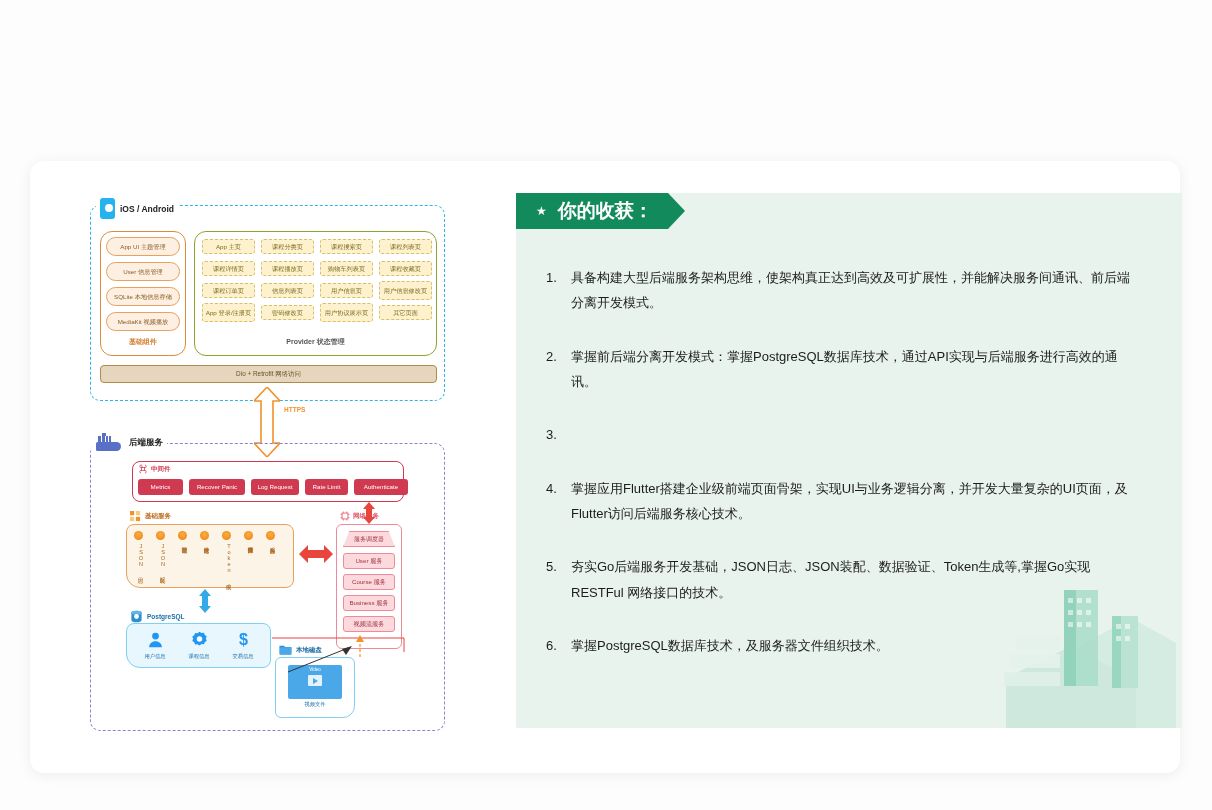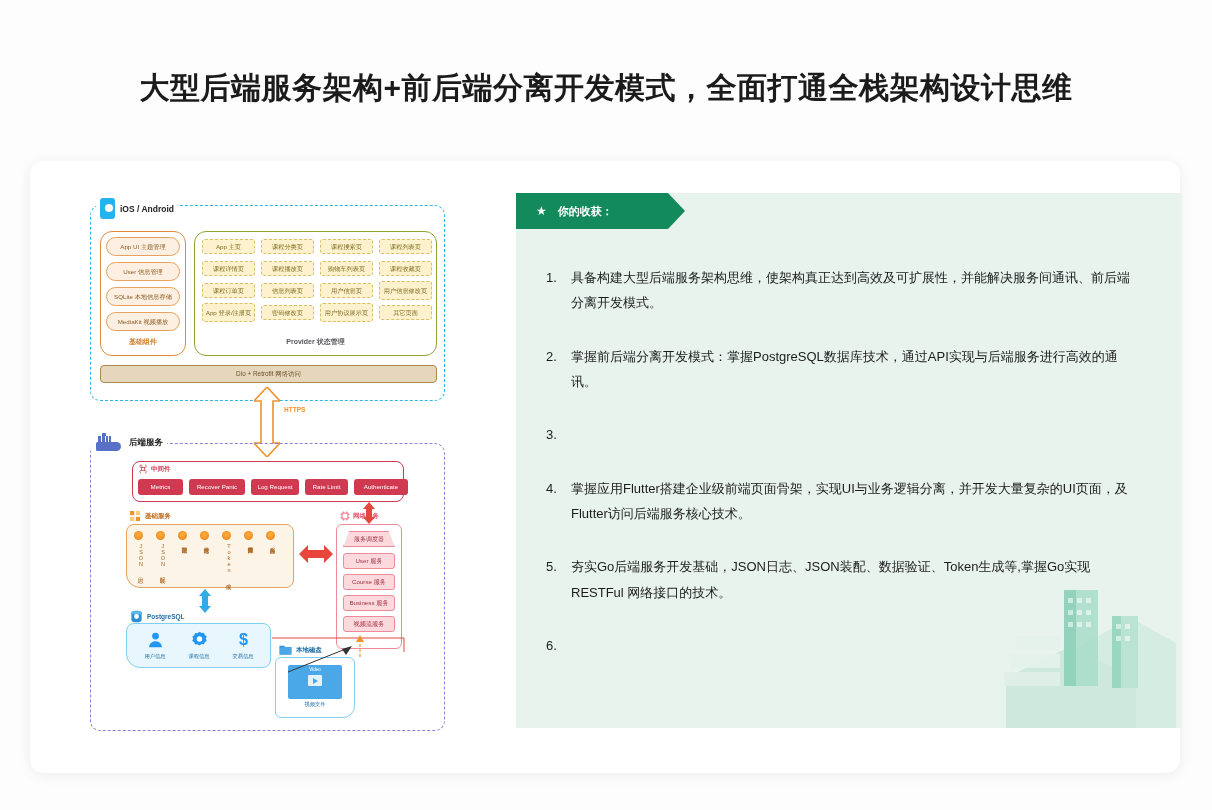--- a/index.html
+++ b/index.html
@@ -154,21 +154,21 @@
     padding-left: 20px; gap: 11px;
     width: 152px;
   }
   .ribbon::after {
     content: ""; position: absolute; left: 152px; top: 0;
     border-top: 18px solid transparent;
     border-bottom: 18px solid transparent;
     border-left: 17px solid #138a5c;
   }
   .star-icon { color: #fff; font-size: 12px; line-height: 1; }
-  .ribbon-text { color: #fff; font-size: 11px; font-weight: bold; white-space: nowrap; }
+  .ribbon-text { color: #fff; font-size: 19px; font-weight: bold; white-space: nowrap; }
 
   .ach-list {
     position: absolute; left: 30px; top: 72px; right: 28px;
   }
   .ach-item { display: flex; margin-bottom: 28px; }
   .ach-num {
     width: 25px; flex: 0 0 25px;
     font-size: 13px; color: #1c1c1c; line-height: 1.95;
   }
   .ach-text {
@@ -177,21 +177,20 @@
   }
 
   
   .deco { position: absolute; right: 6px; bottom: 0; width: 200px; height: 200px; opacity: 1; }
 </style>
 </head>
 <body>
 
 <div class="page">
 
-  <div class="page-title">大型后端服务架构+前后端分离开发模式，全面打通全栈架构设计思维</div>
 
   <div class="main-card">
 
     <div class="diagram">
 
       <div class="dash-blue" style="left:0px; top:14px; width:355px; height:196px;"></div>
 
       <div class="sec-label" style="left:6px; top:7px;">
         <span class="ico-phone"></span>
         <span>iOS / Android</span>
@@ -510,18 +509,19 @@
         <div class="ach-item">
           <div class="ach-num">4.</div>
           <div class="ach-text">掌握应用Flutter搭建企业级前端页面骨架，实现UI与业务逻辑分离，并开发大量复杂的UI页面，及Flutter访问后端服务核心技术。</div>
         </div>
         <div class="ach-item">
           <div class="ach-num">5.</div>
           <div class="ach-text">夯实Go后端服务开发基础，JSON日志、JSON装配、数据验证、Token生成等,掌握Go实现RESTFul 网络接口的技术。</div>
         </div>
         <div class="ach-item">
           <div class="ach-num">6.</div>
+          <div class="ach-text">掌握PostgreSQL数据库技术，及服务器文件组织技术。</div>
         </div>
       </div>
     </div>
 
   </div>
 </div>
 
 </body></html>

